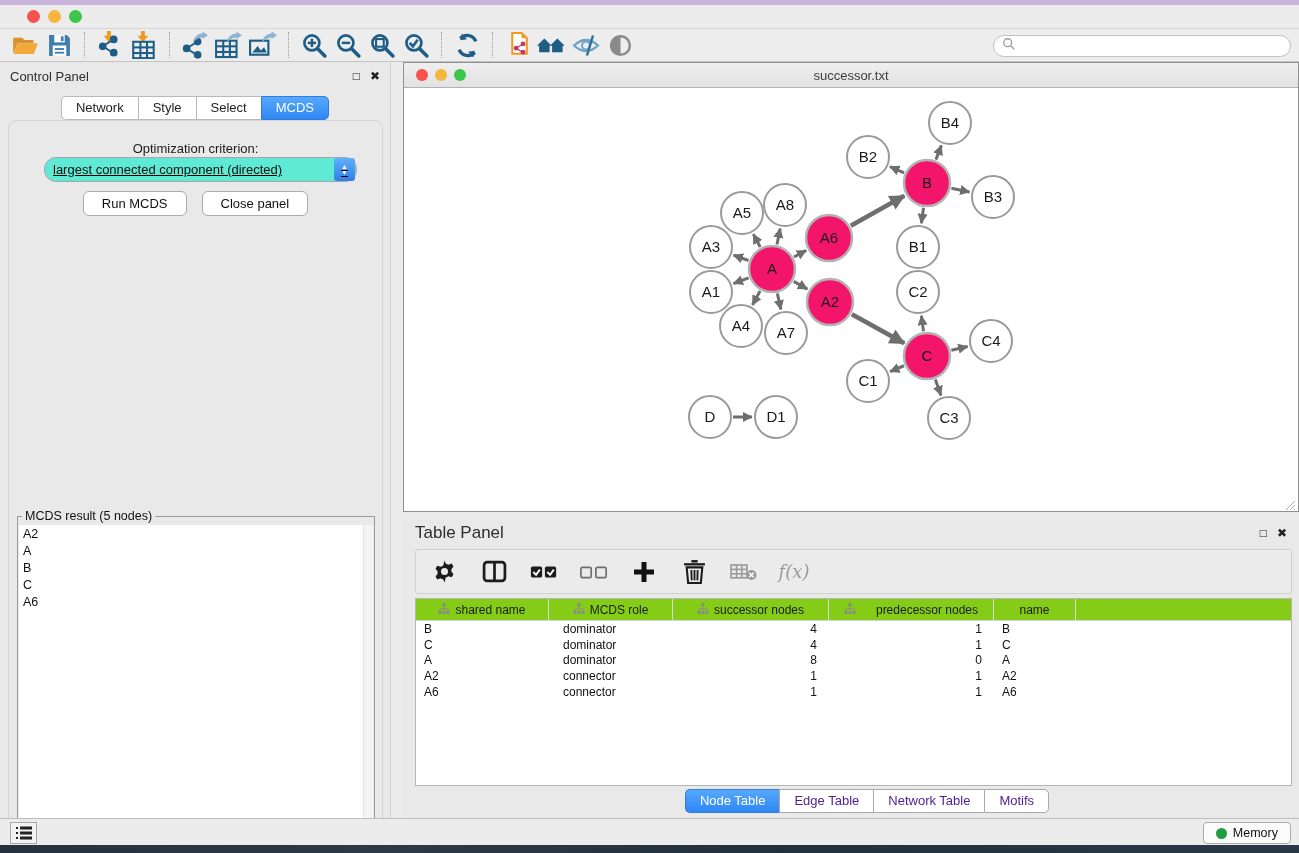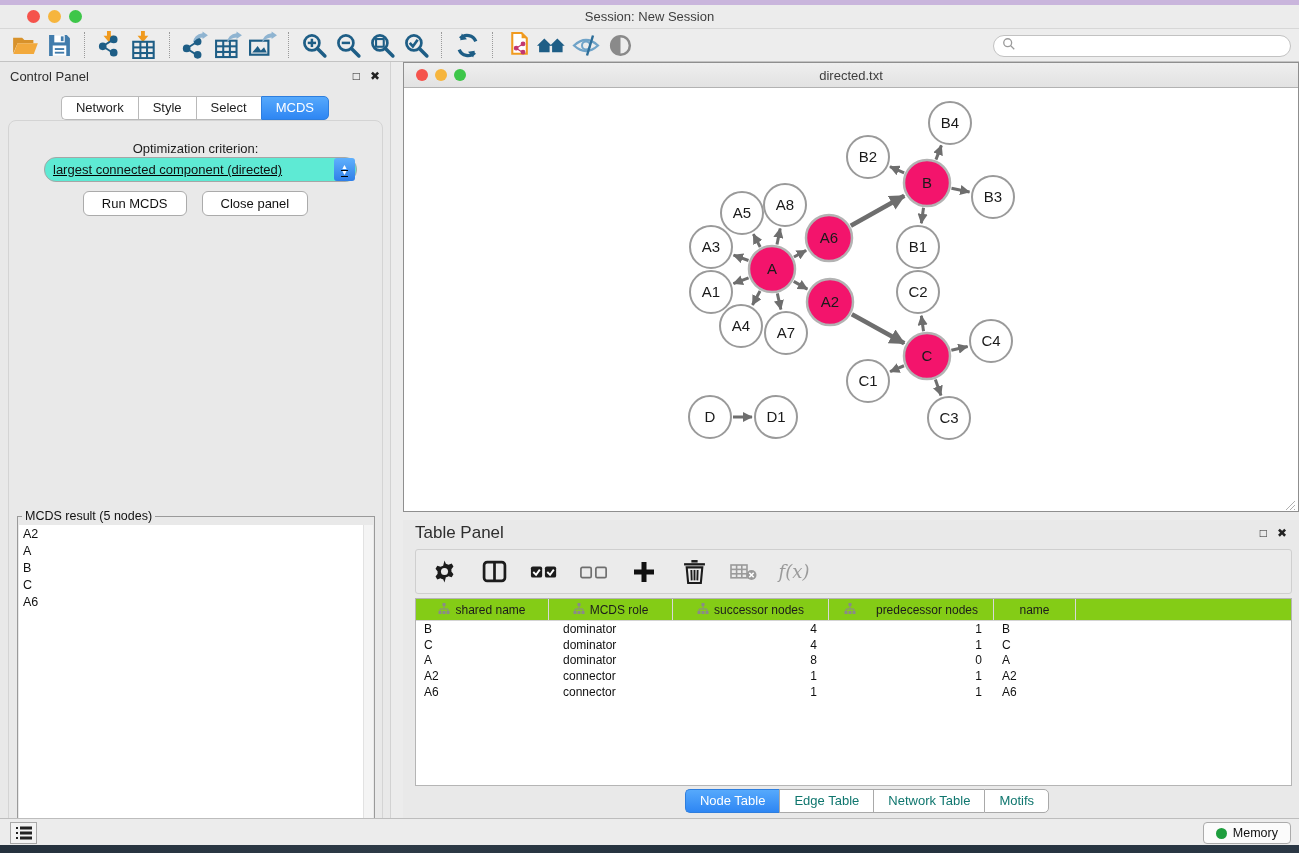--- a/index.html
+++ b/index.html
@@ -59,21 +59,21 @@
   .tpt-ico { display:flex; align-items:center; justify-content:center; width:28px; height:30px; }
   .fx { font-family:"DejaVu Serif", serif; font-style:italic; font-size:18px; color:#9a9a9a; }
   .data-table { position:absolute; left:12px; top:78px; width:877px; height:188px; background:#fff; border:1px solid #b5b5b5; overflow:hidden; }
   .dt-header { display:flex; height:22px; background:#84cc16; border-bottom:1px solid #d4d4d4; }
   .dt-hcell { display:flex; align-items:center; justify-content:center; font-size:12px; color:#1c1c1c; border-right:1px solid #d8d8d8; gap:5px; }
   .dt-hcell:last-child { border-right:none; }
   .dt-row { display:flex; height:15.8px; align-items:center; }
   .dt-cell { font-size:12px; color:#111; overflow:hidden; white-space:nowrap; }
   .al { padding-left:8px; text-align:left; } .ar { padding-right:12px; text-align:right; }
   .tp-tabs { position:absolute; left:0; top:269px; width:100%; display:flex; justify-content:center; }
-  .tp-tab { font-size:13px; padding:3px 14px 4px; background:#fff; border:1px solid #a9a9a9; border-right:none; color:#0f766e; }
+  .tp-tab { font-size:13px; padding:3px 14px 4px; background:#fff; border:1px solid #a9a9a9; border-right:none; color:#4c1d95; }
   .tp-tab:first-child { border-radius:5px 0 0 5px;margin-left:32px; }
   .tp-tab:last-child { border-right:1px solid #a9a9a9; border-radius:0 5px 5px 0; }
   .tp-tab.selected { background:linear-gradient(#56a9fc,#2e86f3); color:#fff; border-color:#2e7ede; }
 
   
   .statusbar { position:absolute; left:0; top:818px; width:1299px; height:28px; background:#ECECEC; border-top:1px solid #bdbdbd; }
   .menu-btn { position:absolute; left:10px; top:3px; width:27px; height:22px; background:#f3f3f3; border:1px solid #a8a8a8; display:flex; align-items:center; justify-content:center; }
   .memory-btn { position:absolute; right:8px; top:3px; height:22px; background:#fbfbfb; border:1px solid #ababab; border-radius:4px; display:flex; align-items:center; gap:6px; padding:0 12px; font-size:12.5px; color:#111; }
   .mem-dot { width:11px; height:11px; border-radius:50%; background:#1E9E3E; }
   .bottom-strip { position:absolute; left:0; top:845px; width:1299px; height:8px; background:linear-gradient(90deg,#25313d,#2d3a46 30%,#22303c 60%,#2b3845); }
@@ -84,21 +84,20 @@
 <div id="root">
 
   <div class="top-strip"></div>
 
   <div class="titlebar">
     <div class="traffic">
       <span class="dot red"></span>
       <span class="dot yel"></span>
       <span class="dot grn"></span>
     </div>
-    <div class="title-text">Session: New Session</div>
   </div>
 
   <div class="toolbar">
     <div id="main-toolbar-icons" style="display:flex;align-items:center;margin-left:8px;">
         <span class="tb-ico">
           <svg width="27" height="27" viewBox="0 0 24 24">
             <path d="M1 19 V5 h8 l2 2 h8 v3 H5z" fill="#D8922B"></path>
             <path d="M5 10 h18 l-3.6 9.5 H1.2z" fill="#F2A93C"></path>
           </svg>
         </span>
@@ -314,21 +313,21 @@
     </div>
   </div>
 
   <div class="net-window">
     <div class="net-titlebar">
       <div class="traffic">
         <span class="dot small red"></span>
         <span class="dot small yel"></span>
         <span class="dot small grn"></span>
       </div>
-      <div class="title-text">directed.txt</div>
+      <div class="title-text">successor.txt</div>
     </div>
     <div class="net-canvas">
       <svg id="graph-svg" width="894" height="423">
           <defs>
             <marker id="arr" viewBox="0 0 4 4" refX="3.7" refY="2" markerWidth="3.4" markerHeight="3.4" orient="auto" markerUnits="strokeWidth">
               <path d="M0 0 L4 2 L0 4 Z" fill="#6E6E6E"></path>
             </marker>
           </defs>
           <line x1="344.6075678401552" y1="189.82009737174477" x2="329.456734873451" y2="195.53270652312503" stroke="#6E6E6E" stroke-width="3" marker-end="url(#arr)"></line>
           <line x1="344.48273334008843" y1="172.51836284396632" x2="329.5765759935151" y2="167.14237166979234" stroke="#6E6E6E" stroke-width="3" marker-end="url(#arr)"></line>

